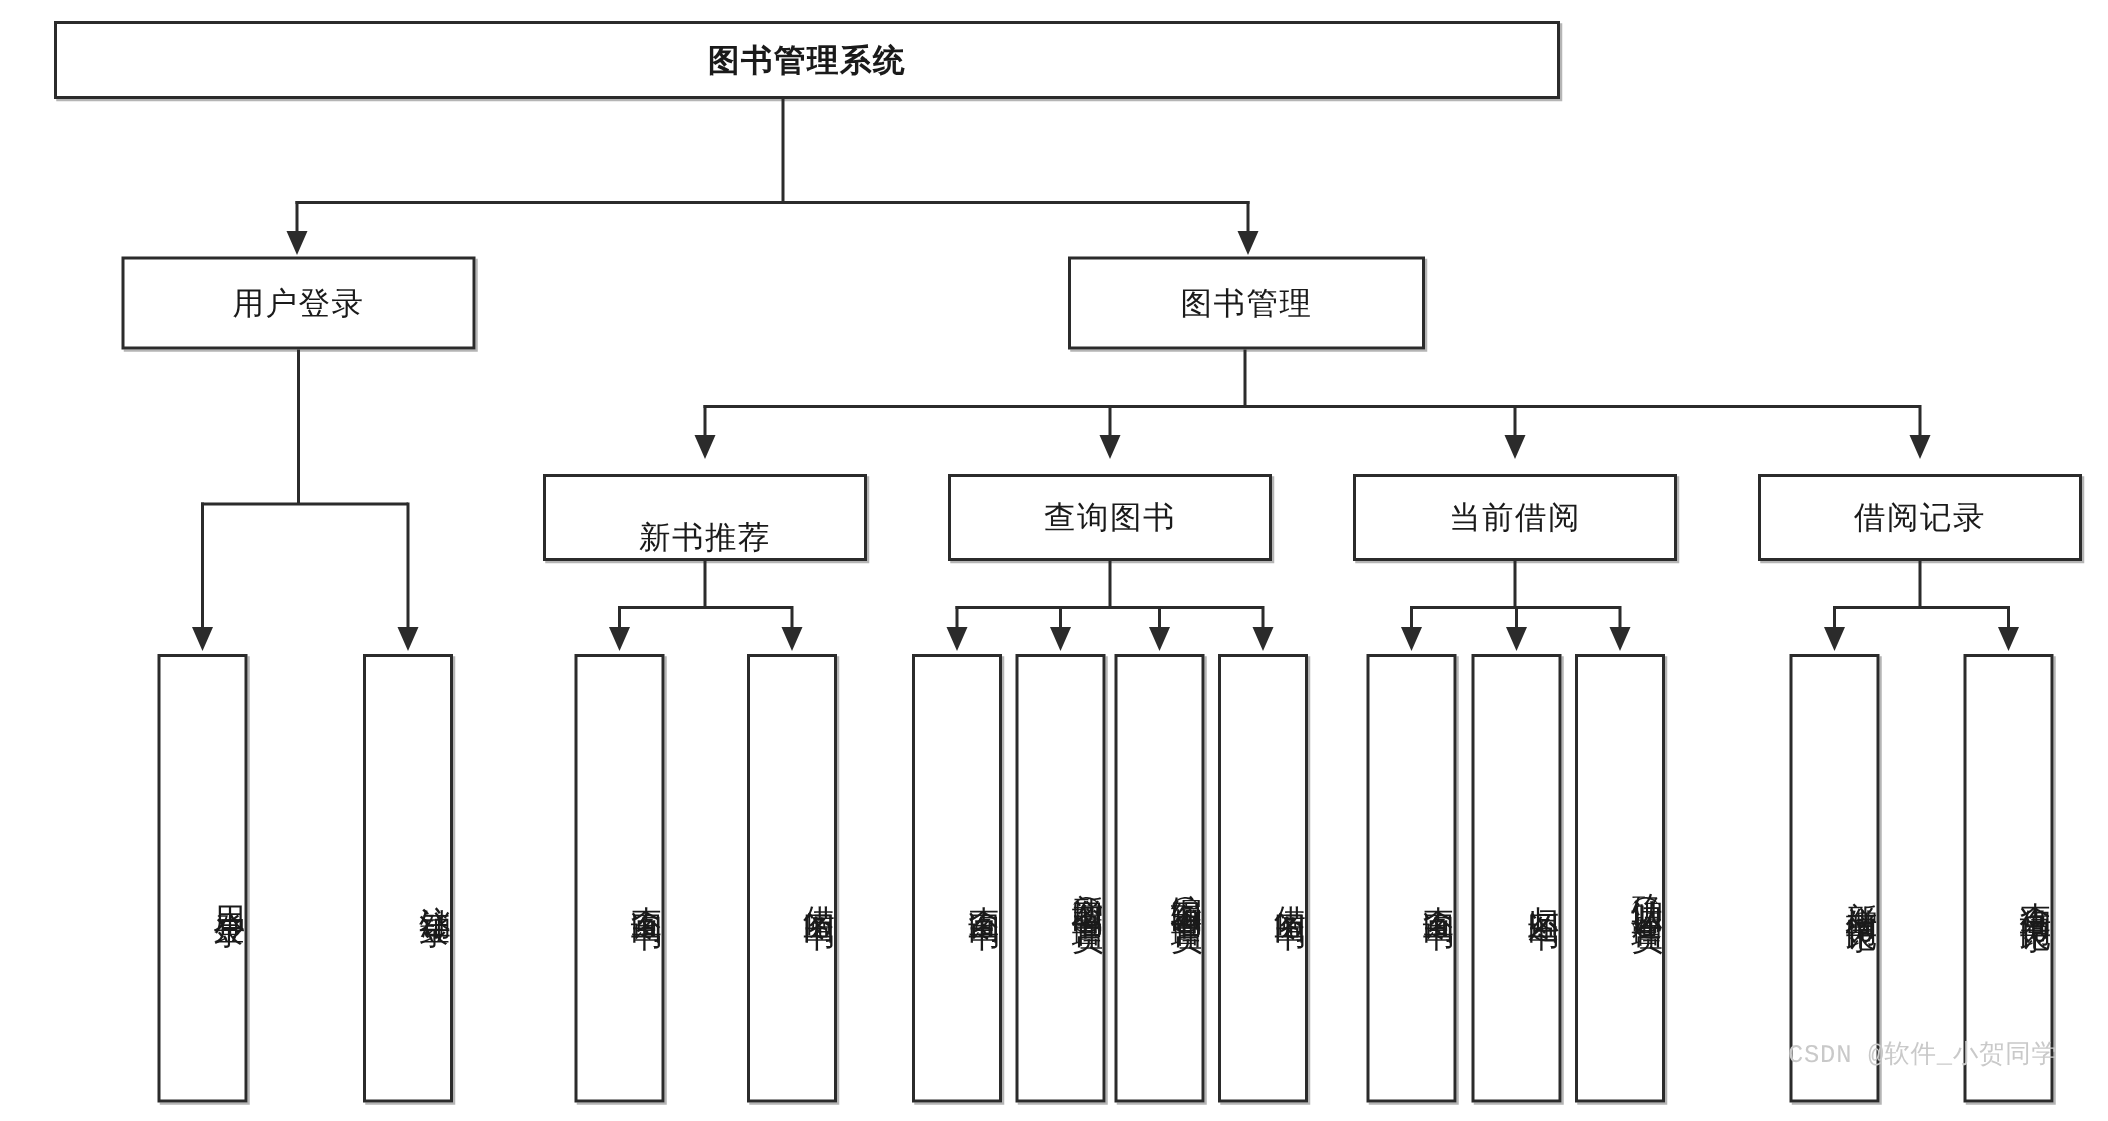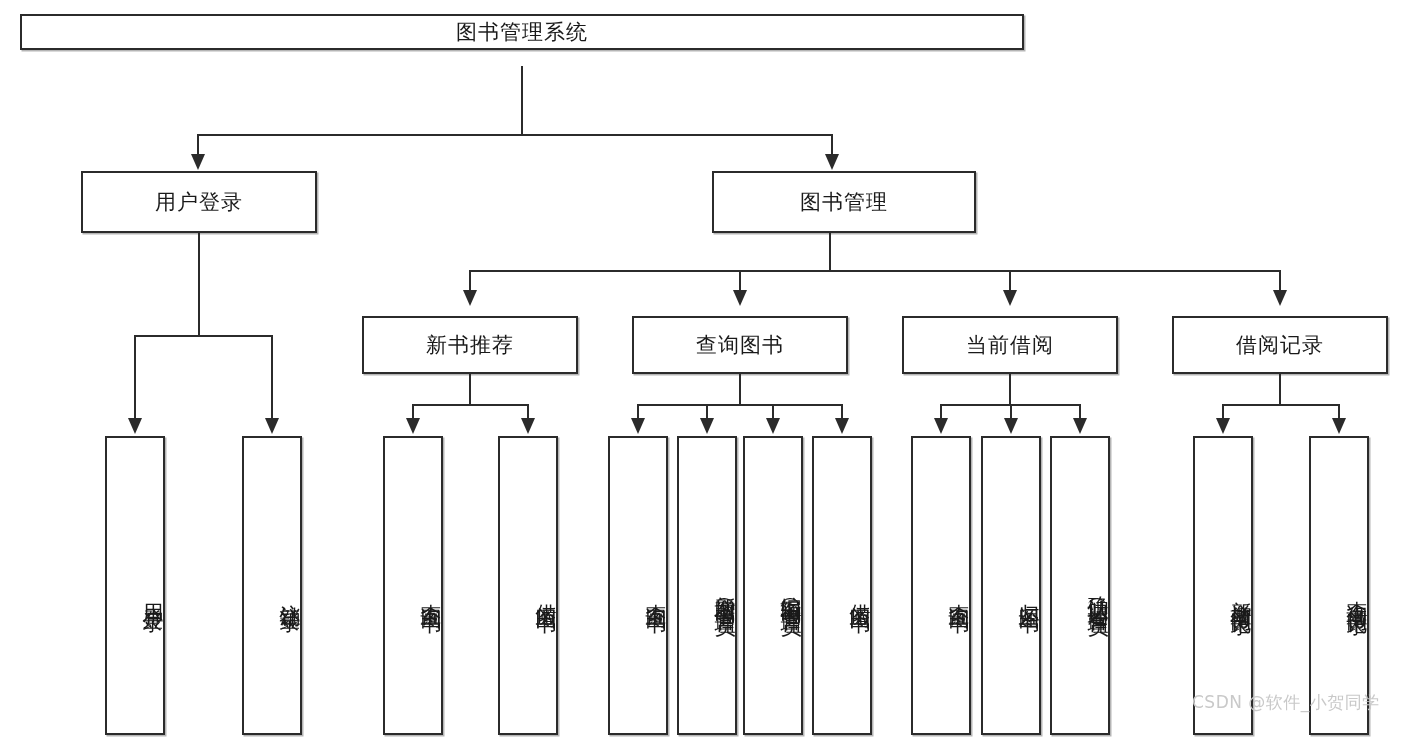--- a/index.html
+++ b/index.html
@@ -65,37 +65,37 @@
     font-size: 17px;
     white-space: nowrap;
     letter-spacing: 0.5px;
   }
 </style>
 </head>
 <body>
 
 <div id="canvas">
 
-  <div class="node h" style="left:20px; top:14px; width:1004px; height:36px;">
+  <div class="node h" style="left:36px; top:14px; width:1004px; height:52px;font-weight:bold;">
     <span>图书管理系统</span>
   </div>
 
   <div class="ln vl" style="left:521px; top:66px; width:2px; height:69px;"></div>
 
   <div class="ln hl" style="left:197px; top:134px; width:636px; height:2px;"></div>
 
   <div class="ln vl" style="left:197px; top:134px; width:2px; height:22px;"></div>
   <div class="arrow" style="left:191px; top:154px;"></div>
   <div class="ln vl" style="left:831px; top:134px; width:2px; height:22px;"></div>
   <div class="arrow" style="left:825px; top:154px;"></div>
 
   <div class="node h" style="left:81px; top:171px; width:236px; height:62px;">
     <span>用户登录</span>
   </div>
-  <div class="node h" style="left:712px; top:171px; width:264px; height:62px;">
+  <div class="node h" style="left:712px; top:171px; width:238px; height:62px;">
     <span>图书管理</span>
   </div>
 
   <div class="ln vl" style="left:198px; top:233px; width:2px; height:103px;"></div>
   <div class="ln hl" style="left:134px; top:335px; width:138px; height:2px;"></div>
   <div class="ln vl" style="left:134px; top:335px; width:2px; height:85px;"></div>
   <div class="arrow" style="left:128px; top:418px;"></div>
   <div class="ln vl" style="left:271px; top:335px; width:2px; height:85px;"></div>
   <div class="arrow" style="left:265px; top:418px;"></div>
 
@@ -104,21 +104,21 @@
 
   <div class="ln vl" style="left:469px; top:270px; width:2px; height:22px;"></div>
   <div class="arrow" style="left:463px; top:290px;"></div>
   <div class="ln vl" style="left:739px; top:270px; width:2px; height:22px;"></div>
   <div class="arrow" style="left:733px; top:290px;"></div>
   <div class="ln vl" style="left:1009px; top:270px; width:2px; height:22px;"></div>
   <div class="arrow" style="left:1003px; top:290px;"></div>
   <div class="ln vl" style="left:1279px; top:270px; width:2px; height:22px;"></div>
   <div class="arrow" style="left:1273px; top:290px;"></div>
 
-  <div class="node h" style="left:362px; top:316px; width:216px; height:58px;">
+  <div class="node h" style="left:362px; top:316px; width:216px; height:58px;align-items:flex-end;">
     <span>新书推荐</span>
   </div>
   <div class="node h" style="left:632px; top:316px; width:216px; height:58px;">
     <span>查询图书</span>
   </div>
   <div class="node h" style="left:1172px; top:316px; width:216px; height:58px;">
     <span>借阅记录</span>
   </div>
   <div class="node h" style="left:902px; top:316px; width:216px; height:58px;">
     <span>当前借阅</span>
@@ -195,15 +195,15 @@
     <span>确认归还（管理员）</span>
   </div>
 
   <div class="node v" style="left:1193px; top:436px; width:60px; height:299px;">
     <span>新增借阅记录</span>
   </div>
   <div class="node v" style="left:1309px; top:436px; width:60px; height:299px;">
     <span>查询借阅记录</span>
   </div>
 
-  <div class="watermark" style="left:1192px; top:691px;">CSDN @软件_小贺同学</div>
+  <div class="watermark" style="left:1192px; top:691px;font-family:Liberation Mono, monospace;">CSDN @软件_小贺同学</div>
 
 </div>
 
 </body></html>

